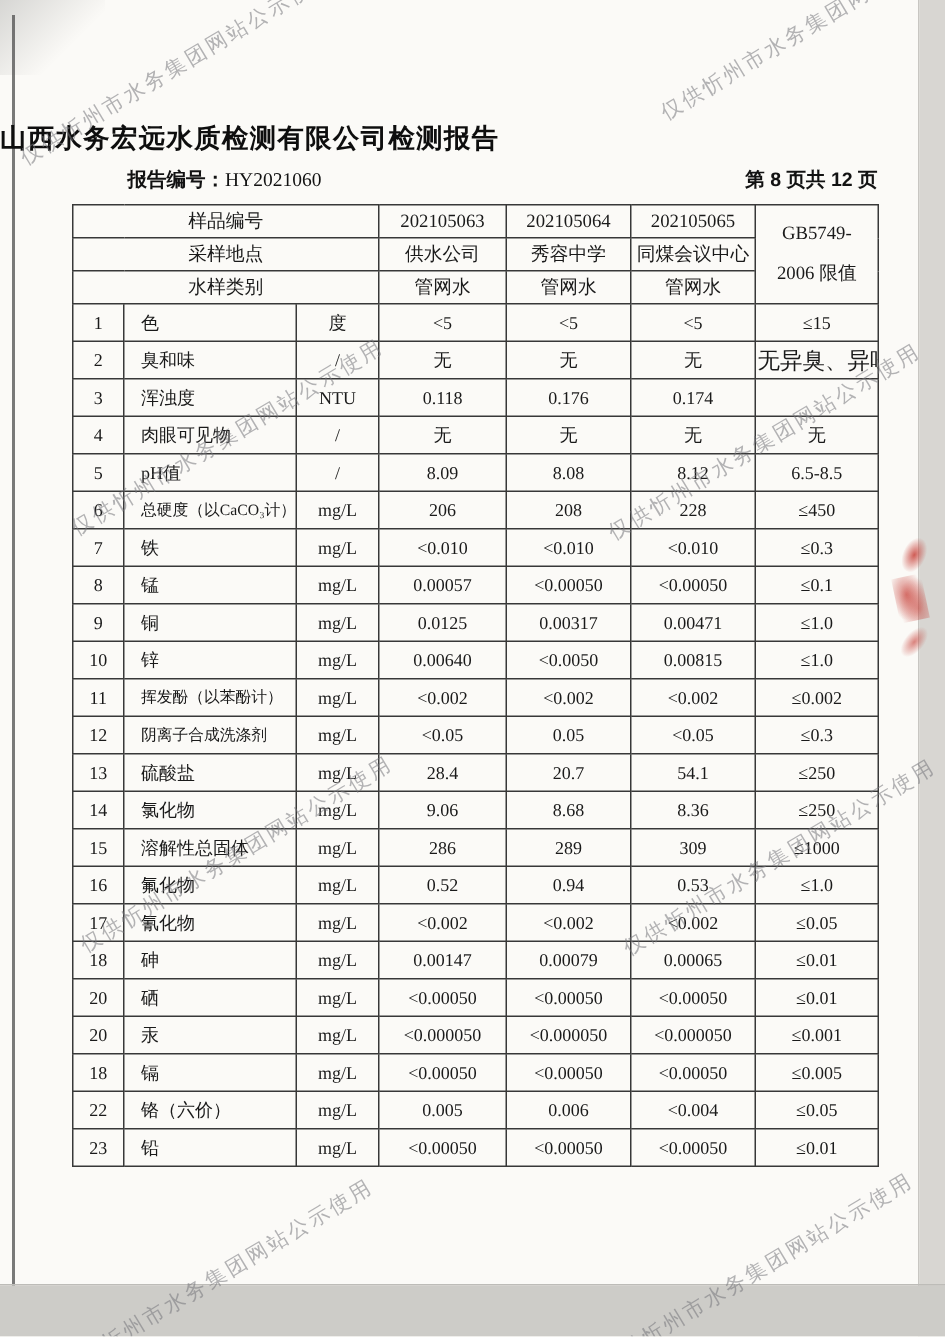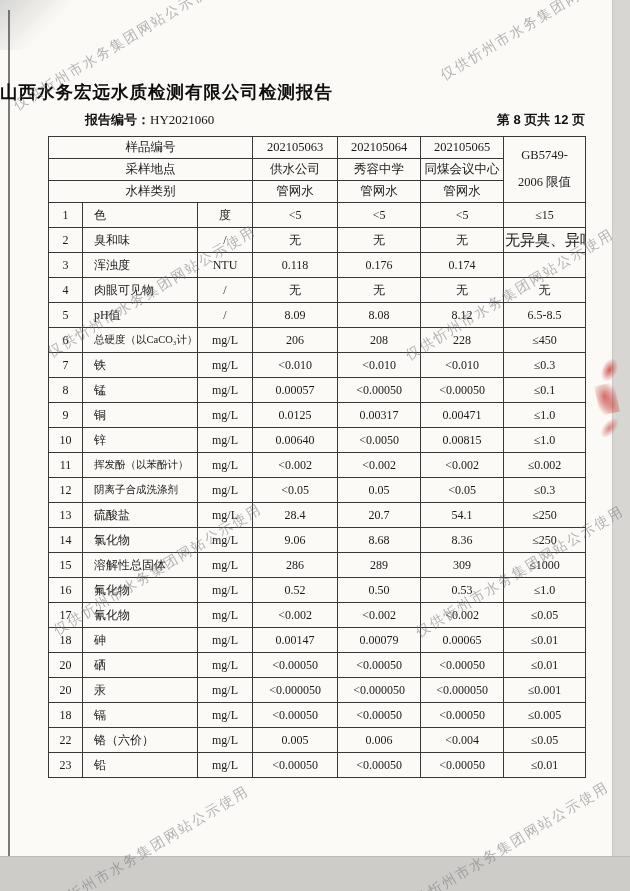--- a/index.html
+++ b/index.html
@@ -271,21 +271,21 @@
           <td>286</td>
           <td>289</td>
           <td>309</td>
           <td>≤1000</td>
         </tr>
       <tr>
           <td>16</td>
           <td class="item">氟化物</td>
           <td>mg/L</td>
           <td>0.52</td>
-          <td>0.50</td>
+          <td>0.94</td>
           <td>0.53</td>
           <td>≤1.0</td>
         </tr>
       <tr>
           <td>17</td>
           <td class="item">氰化物</td>
           <td>mg/L</td>
           <td>&lt;0.002</td>
           <td>&lt;0.002</td>
           <td>&lt;0.002</td>

